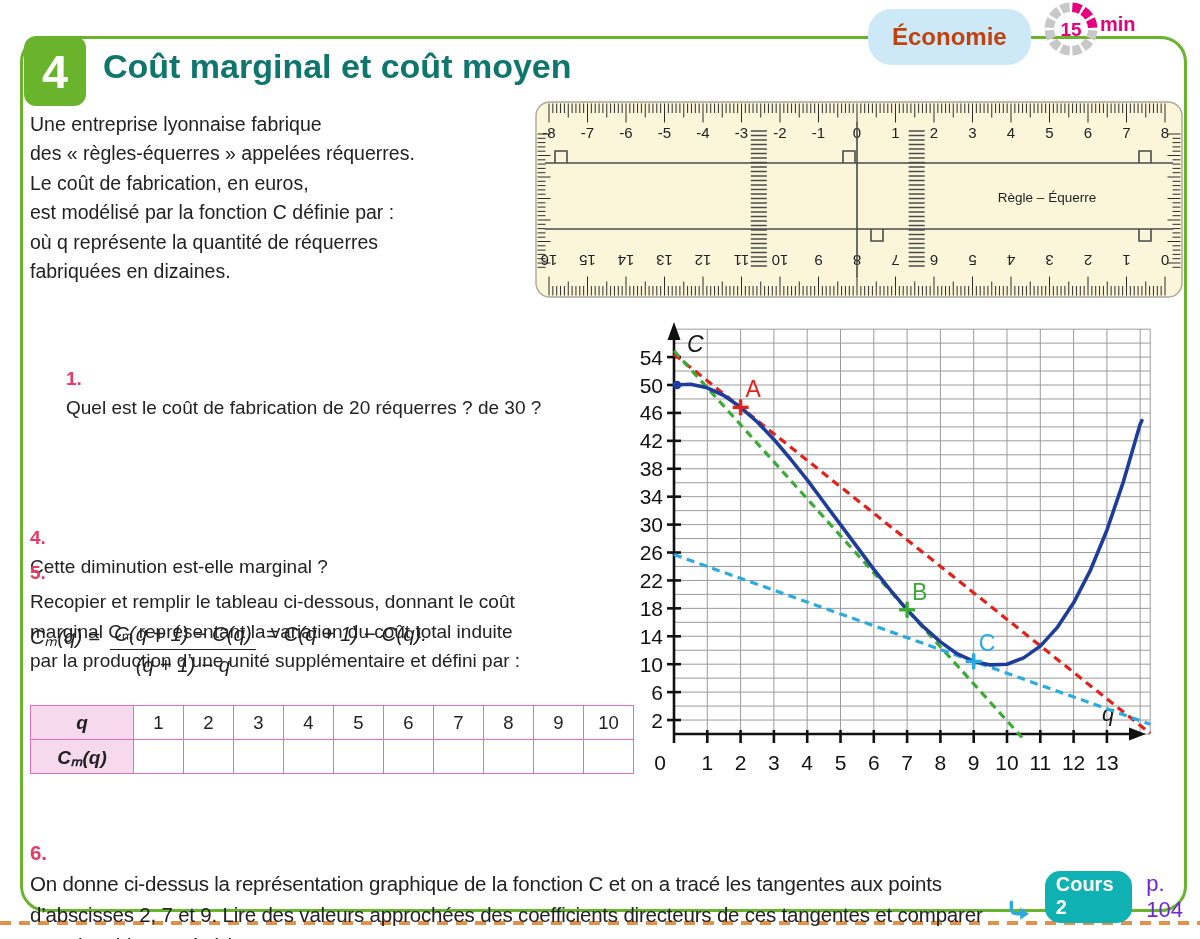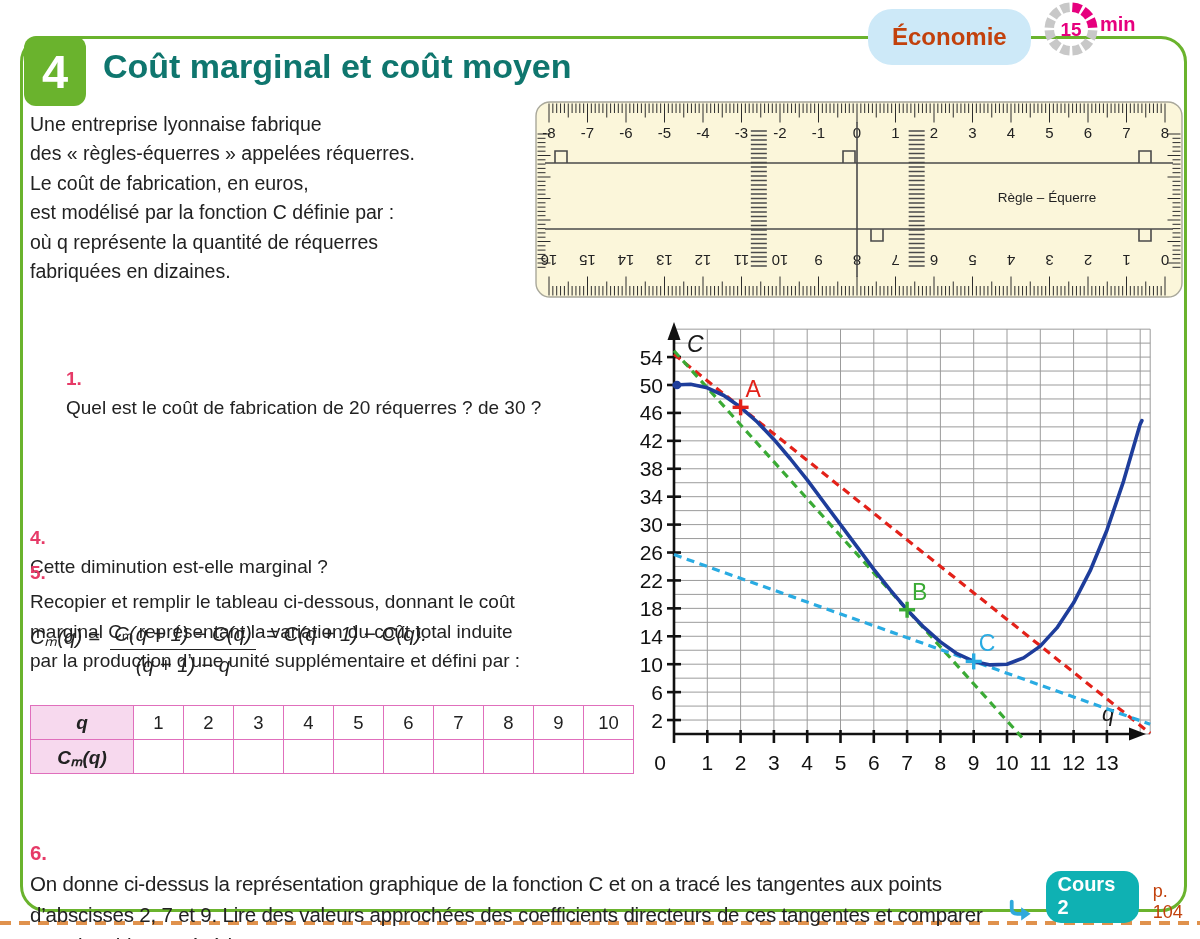--- a/index.html
+++ b/index.html
@@ -44,21 +44,21 @@
   table.cost td{border:1.7px solid #e06fbc;width:47px;height:31px;text-align:center;
         font-size:18.5px;color:#222;background:#fff;}
   table.cost td.rowhead{width:100px;background:#f7d9ee;font-weight:bold;font-style:italic;font-size:19px;}
 
   .ruler-box{position:absolute;left:535px;top:101px;}
   .chart-box{position:absolute;left:640px;top:320px;}
 
   .footer-link{position:absolute;left:1007px;top:871px;display:flex;align-items:flex-end;gap:14px;}
   .cours-badge{background:#0fb1b3;color:#fff;font-weight:bold;font-size:20px;
         padding:2px 11px 4px;border-radius:15px;}
-  .page-ref{font-size:18px;color:#c2410c;}
+  .page-ref{font-size:22px;color:#6d28d9;}
 
   .tear-line{position:absolute;left:0;top:921px;width:1200px;height:4px;
         background:repeating-linear-gradient(90deg,#e0924d 0 11px,transparent 11px 19px);}
 </style>
 </head>
 <body>
 
 <div id="page">
 
   <div class="border-frame"></div>

